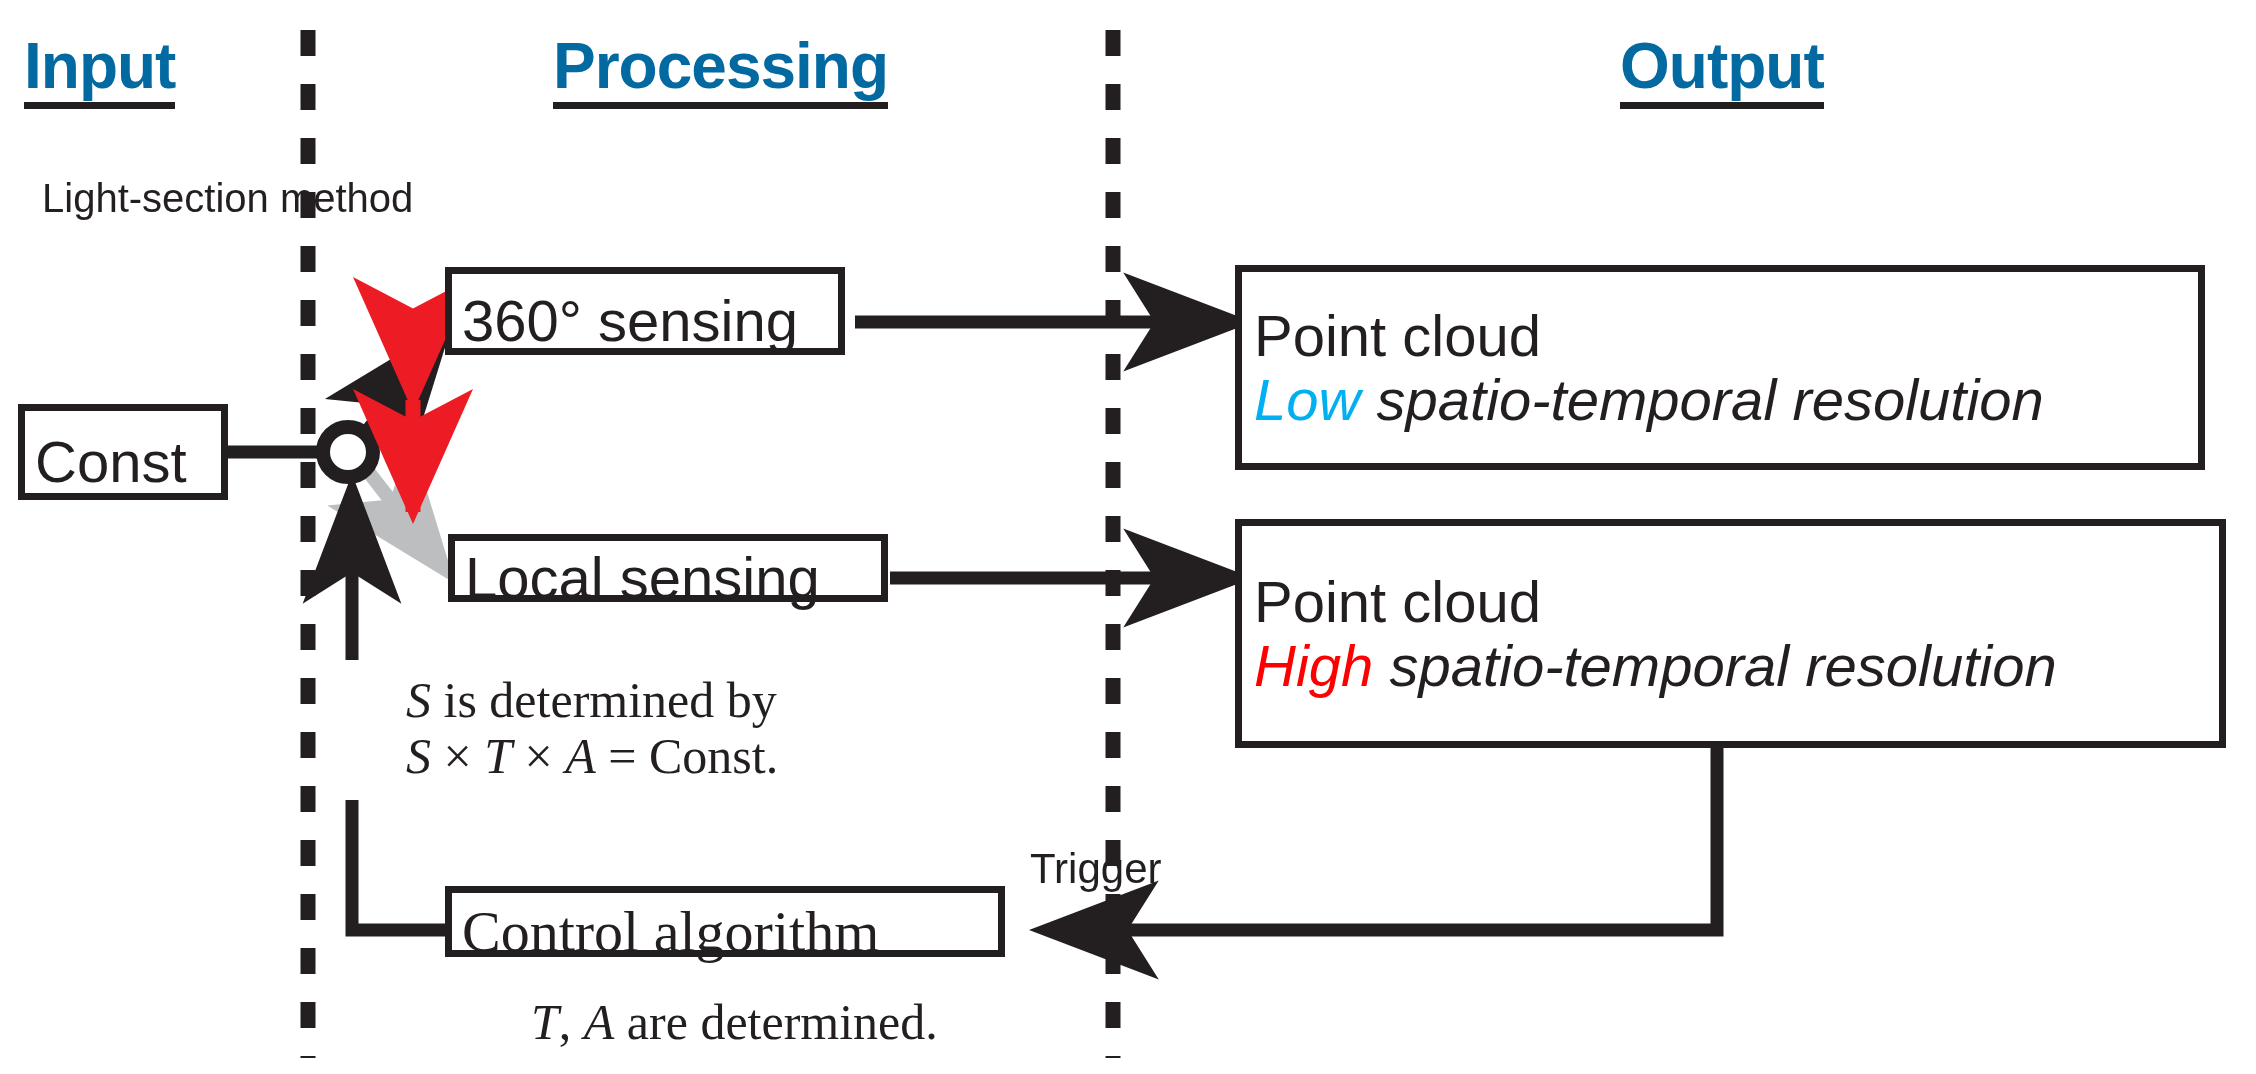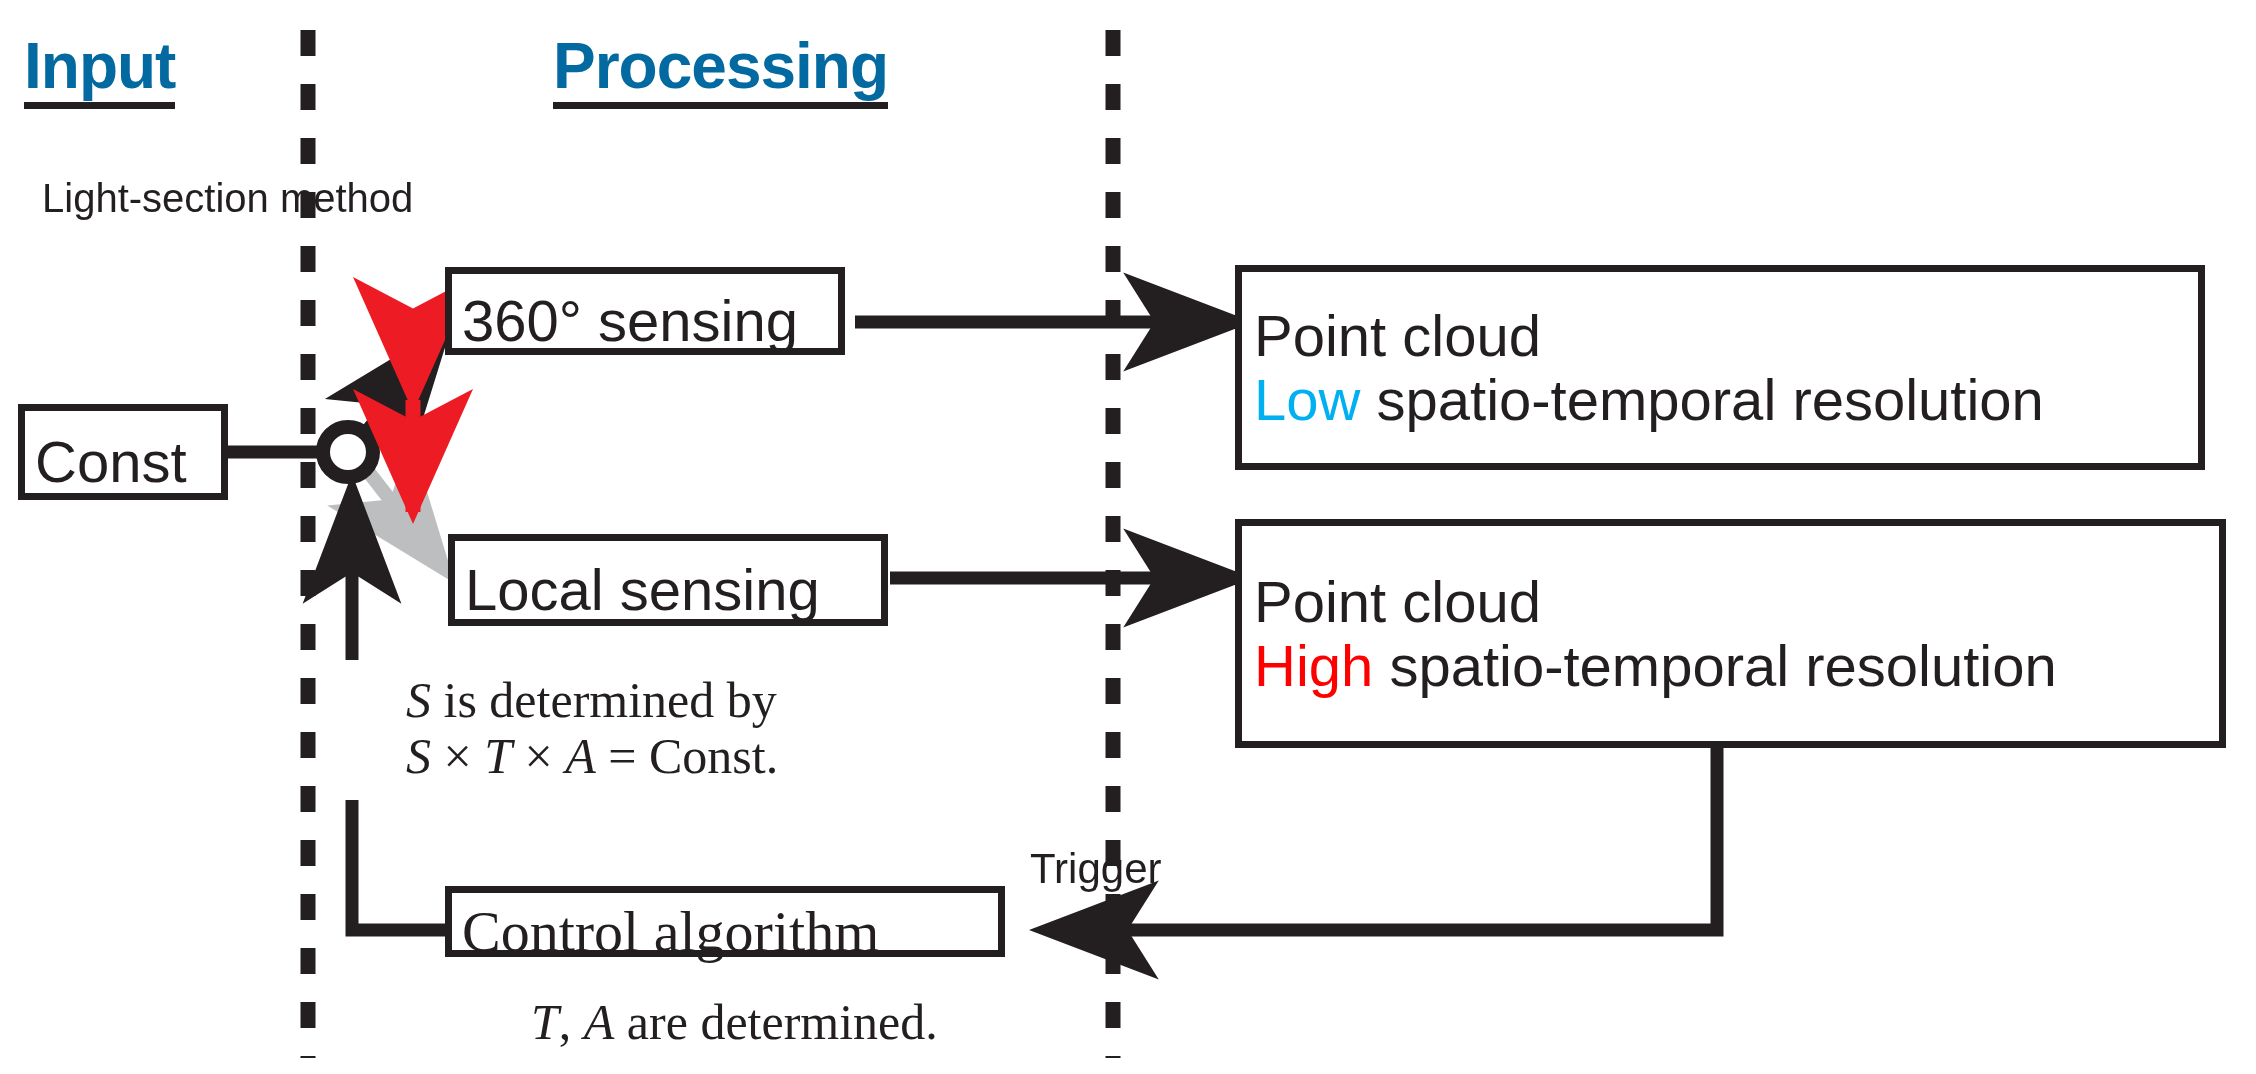--- a/index.html
+++ b/index.html
@@ -80,21 +80,21 @@
   .box-tight {
     align-items: flex-start;
   }
   .out-line {
     font-size: 58px;
     line-height: 1.06;
     white-space: nowrap;
     padding-left: 12px;
     color: #231f20;
   }
-  .out-line.spaced { margin-top: 2px; }
+  .out-line.spaced { margin-top: 2px; font-style: italic; }
   .hl-low  { color: #00b0f0; }
   .hl-high { color: #ff0000; }
 
   
   .math {
     position: absolute;
     font-family: "Liberation Serif", serif;
     font-size: 50px;
     color: #231f20;
     white-space: nowrap;
@@ -154,32 +154,36 @@
   <div class="col-head" style="left:24px; top:34px;">
     <span>Input</span>
     <span class="rule"></span>
   </div>
 
   <div class="col-head" style="left:553px; top:34px;">
     <span>Processing</span>
     <span class="rule"></span>
   </div>
 
+  <div class="col-head" style="left:1620px; top:34px;">
+    <span>Output</span>
+    <span class="rule"></span>
+  </div>
 
   <div class="caption" style="left:42px; top:178px;">Light-section method</div>
 
   <div class="box box-tight" style="left:18px; top:404px; width:210px; height:96px;">
     <div class="box-label">Const</div>
   </div>
 
   <div class="box box-tight" style="left:445px; top:267px; width:400px; height:88px;">
     <div class="box-label">360° sensing</div>
   </div>
 
-  <div class="box box-tight" style="left:448px; top:534px; width:440px; height:92px;">
+  <div class="box box-tight" style="left:448px; top:534px; width:440px; height:68px;">
     <div class="box-label">Local sensing</div>
   </div>
 
   <div class="math" style="left:360px; top:672px;">
     <div>
       <i>S</i><span> is determined by</span>
     </div>
     <div>
       <i>S</i><span> × </span><i>T</i><span> × </span><i>A</i><span> = </span><span>Const.</span>
     </div>

